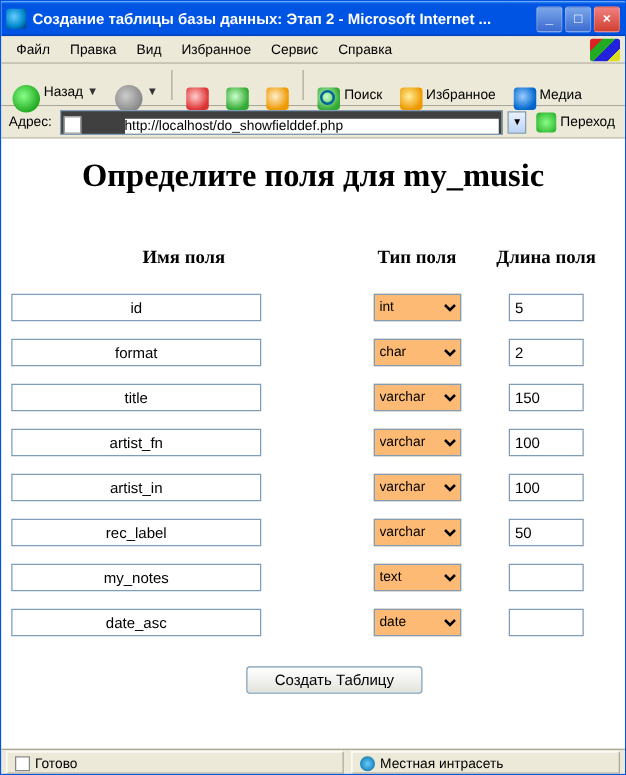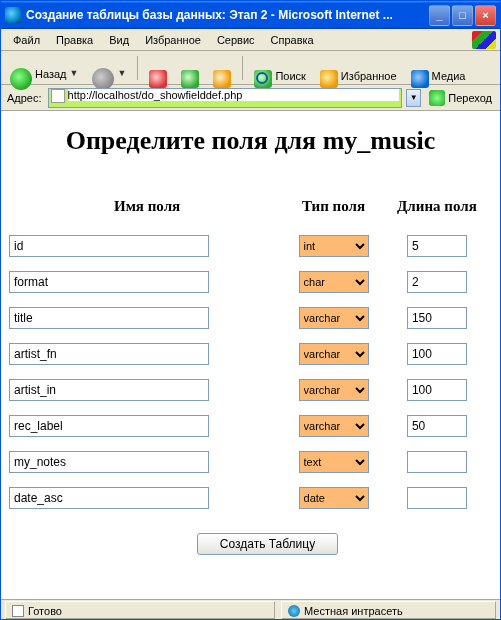--- a/index.html
+++ b/index.html
@@ -93,23 +93,23 @@
   .drop { font-size:9px; color:#333; }
   .addrbar {
     background:#ece9d8;
     display:flex; align-items:center; gap:4px;
     padding:2px 4px;
     border-bottom:1px solid #aca899;
     height:26px;
   }
   .addrbar .lbl { padding:0 2px; }
   .addr-input-wrap {
-    flex:1; display:flex; align-items:flex-start;
-    background:#bef264; border:1px solid #7f9db9;
-    height:20px; padding:0 2px;
+    flex:1; display:flex; align-items:flex-end;
+    background:#404040; border:1px solid #7f9db9;
+    height:20px; padding:0 2px;gap:32px;
   }
   .addr-input-wrap .page-ico {
     width:14px;height:14px;background:#fff;border:1px solid #999;
     margin-right:3px; position:relative;
   }
   .addr-input-wrap input {
     flex:1; border:none; outline:none; font-size:11px;
   }
   .addr-drop {
     width:15px;height:18px;background:linear-gradient(#eaf0fb,#bcd4f6);
@@ -136,21 +136,21 @@
   }
   table.form-tbl { width:100%; border-collapse:separate; border-spacing:0 14px; }
   table.form-tbl th {
     font-family:"Times New Roman",serif;
     font-size:15px; font-weight:bold;
     text-align:center; padding-bottom:6px;
   }
   table.form-tbl th:first-child{ text-align:center; }
   .txt-in {
     width:200px;height:22px;border:1px solid #7f9db9;
-    font-size:12px;padding:2px 4px;background:white;
+    font-size:12px;padding:2px 4px;background:white;text-align:center;
   }
   .sel-in {
     width:70px;height:22px;border:1px solid #7f9db9;
     font-size:11px;background:#fdba74;
   }
   .len-in {
     width:60px;height:22px;border:1px solid #7f9db9;
     font-size:12px;padding:2px 4px;background:white;
   }
   .submit-row { text-align:center; padding-top:10px; }

